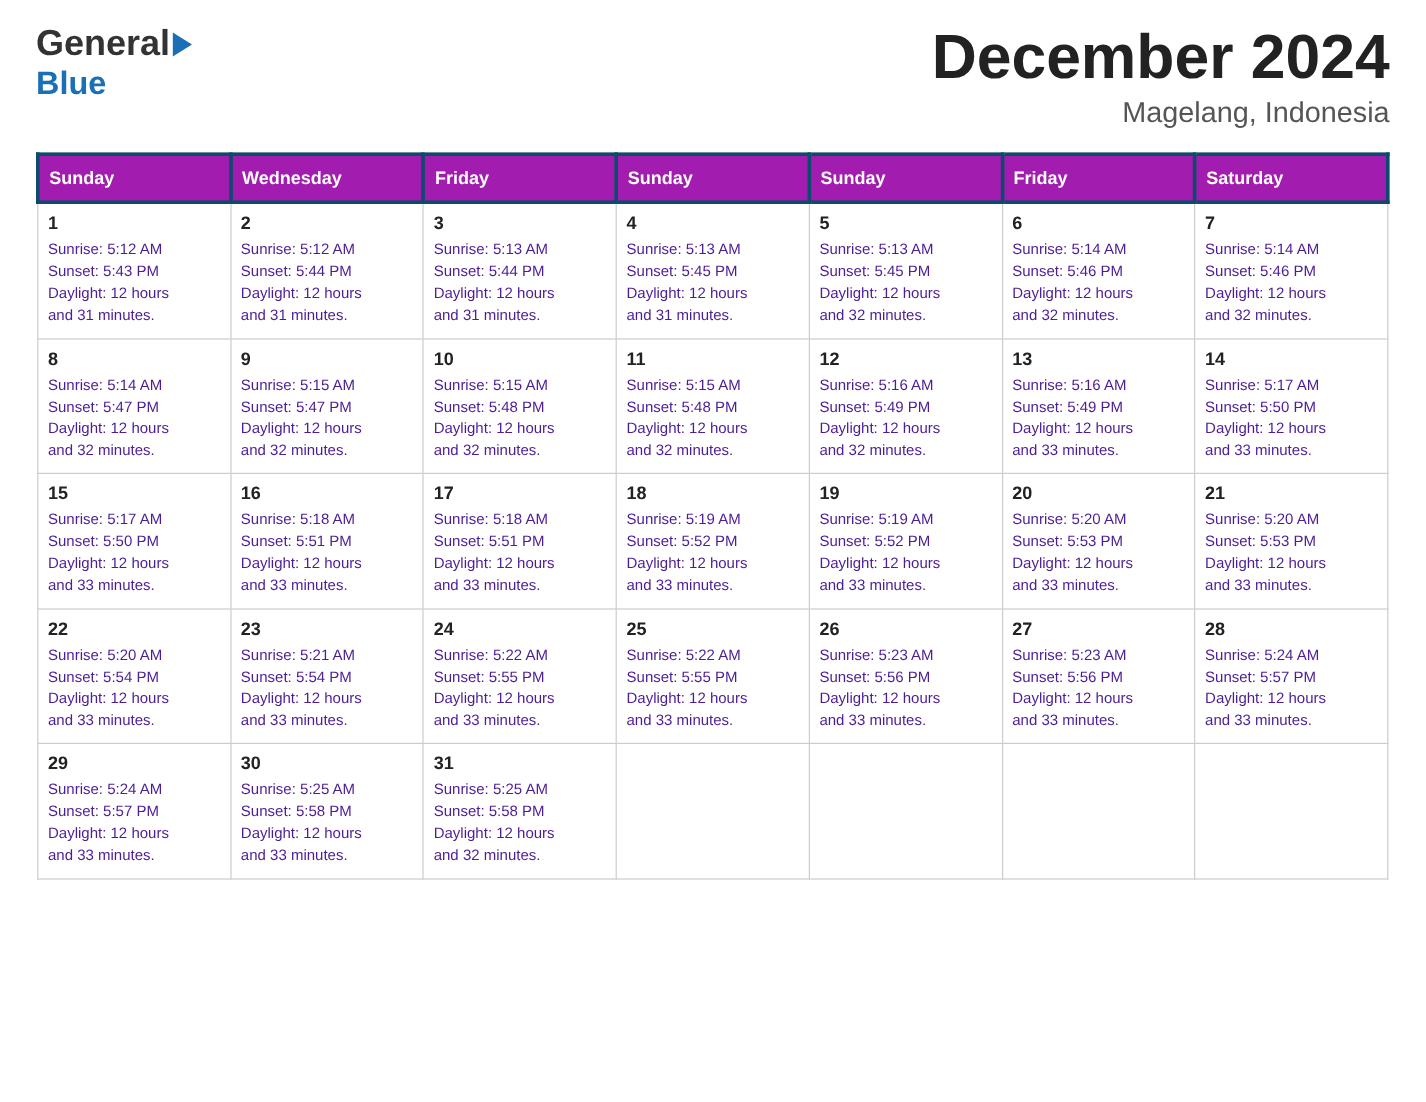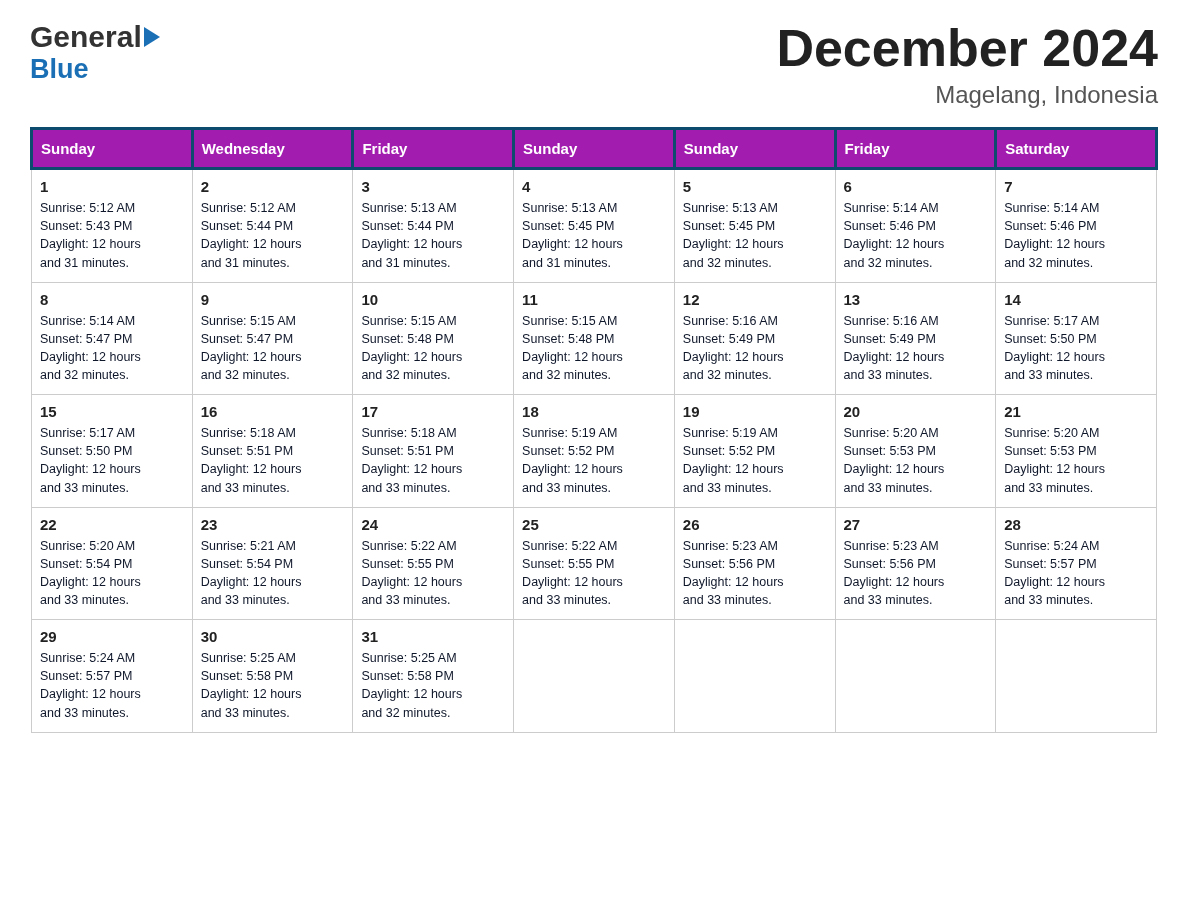--- a/index.html
+++ b/index.html
@@ -59,21 +59,21 @@
     }
     tbody tr td .day-num {
       font-size: 15px;
       font-weight: bold;
       color: #222;
       display: block;
       margin-bottom: 4px;
     }
     tbody tr td .day-info {
       font-size: 12.5px;
-      color: #0f172a;
+      color: #4c1d95;
       line-height: 1.45;
     }
     tbody tr:nth-child(odd) td {
       background: #fff;
     }
     tbody tr:nth-child(even) td {
       background: #fff;
     }
     tbody tr td.empty {
       background: #fff;

